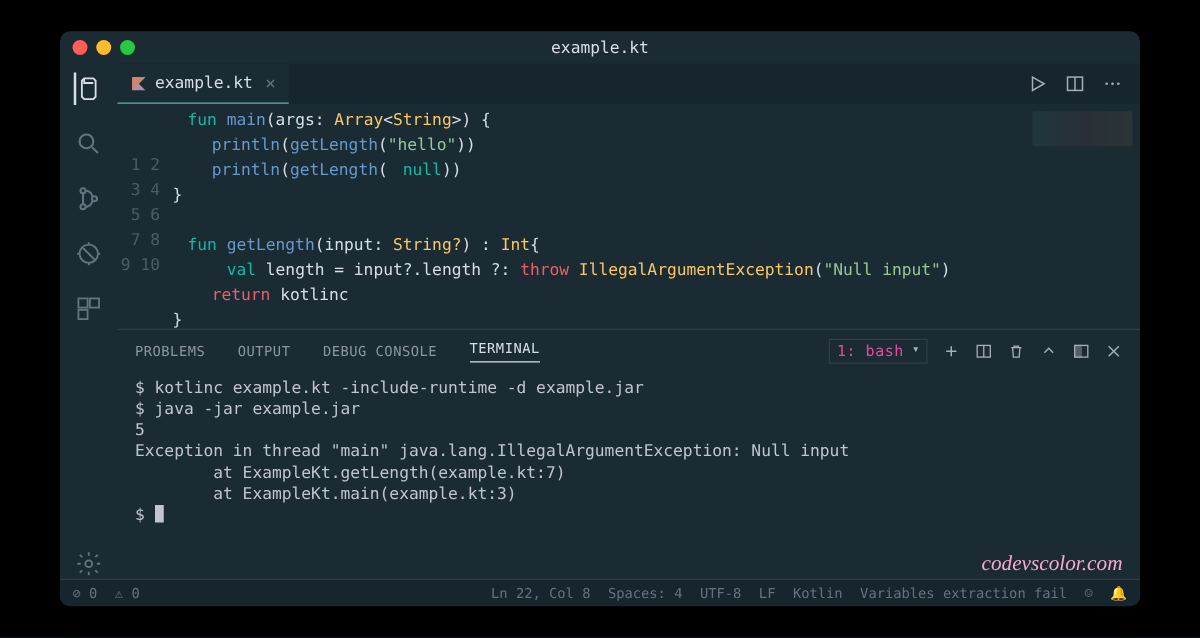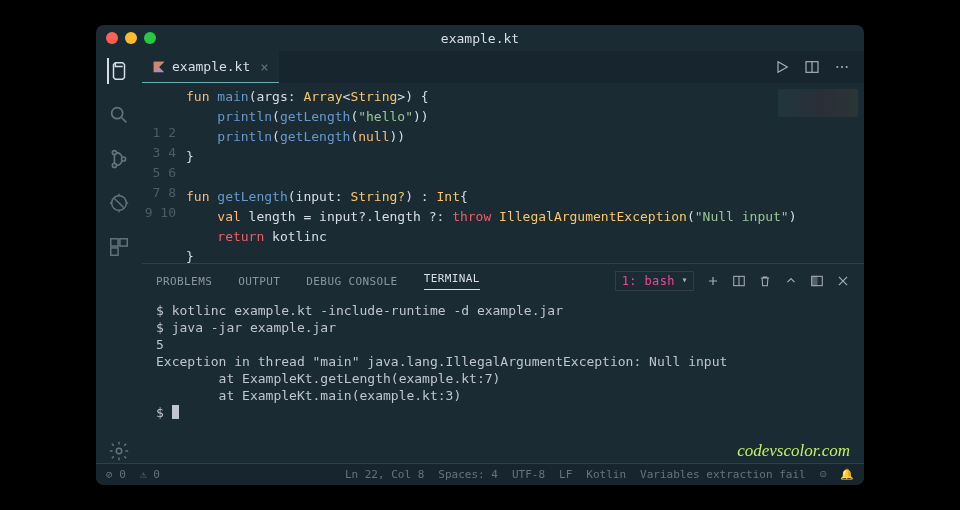--- a/index.html
+++ b/index.html
@@ -8,21 +8,21 @@
   width: 960px;
   height: 510px;
   font-family: ui-monospace, "SF Mono", Menlo, Consolas, monospace;
   font-size: 13px;
   color: #c0c5ce;
   display: flex;
   align-items: center;
   justify-content: center;
 }
 .window {
-  width: 768px;
+  width: 864px;
   height: 460px;
   background: #1b2b34;
   border-radius: 8px;
   box-shadow: 0 10px 40px rgba(0,0,0,.6);
   display: flex;
   flex-direction: column;
   overflow: hidden;
 }
 .titlebar {
   height: 26px;
@@ -129,21 +129,21 @@
 .minimap {
   position: absolute;
   right: 6px;
   top: 6px;
   width: 80px;
   height: 28px;
   background: linear-gradient(90deg, rgba(95,179,179,.15), rgba(236,95,103,.12), rgba(250,200,99,.12));
   opacity: .55;
   border-radius: 2px;
 }
-.k-key { color:#fdba74; }
+.k-key { color:#14b8a6;margin-left:12px; }
 .k-fn  { color:#6699cc; }
 .k-par { color:#d8dee9; }
 .k-type{ color:#fac863; }
 .k-str { color:#99c794; }
 .k-th  { color:#ec5f67; }
 .k-id  { color:#d8dee9; }
 .panel {
   border-top: 1px solid #343d46;
   background: #1b2b34;
   display: flex;
@@ -195,21 +195,21 @@
 .cursor-block {
   display:inline-block;
   width:7px; height:14px;
   background:#c0c5ce;
   vertical-align:-2px;
 }
 .watermark {
   position:absolute;
   right: 14px;
   bottom: 4px;
-  color:#bef264;
+  color:#f9a8d4;
   font-style: italic;
   font-family: ui-serif, Georgia, serif;
   font-size: 17px;
 }
 .statusbar {
   height: 22px;
   background:#17262e;
   border-top:1px solid #343d46;
   display:flex;
   align-items:center;

